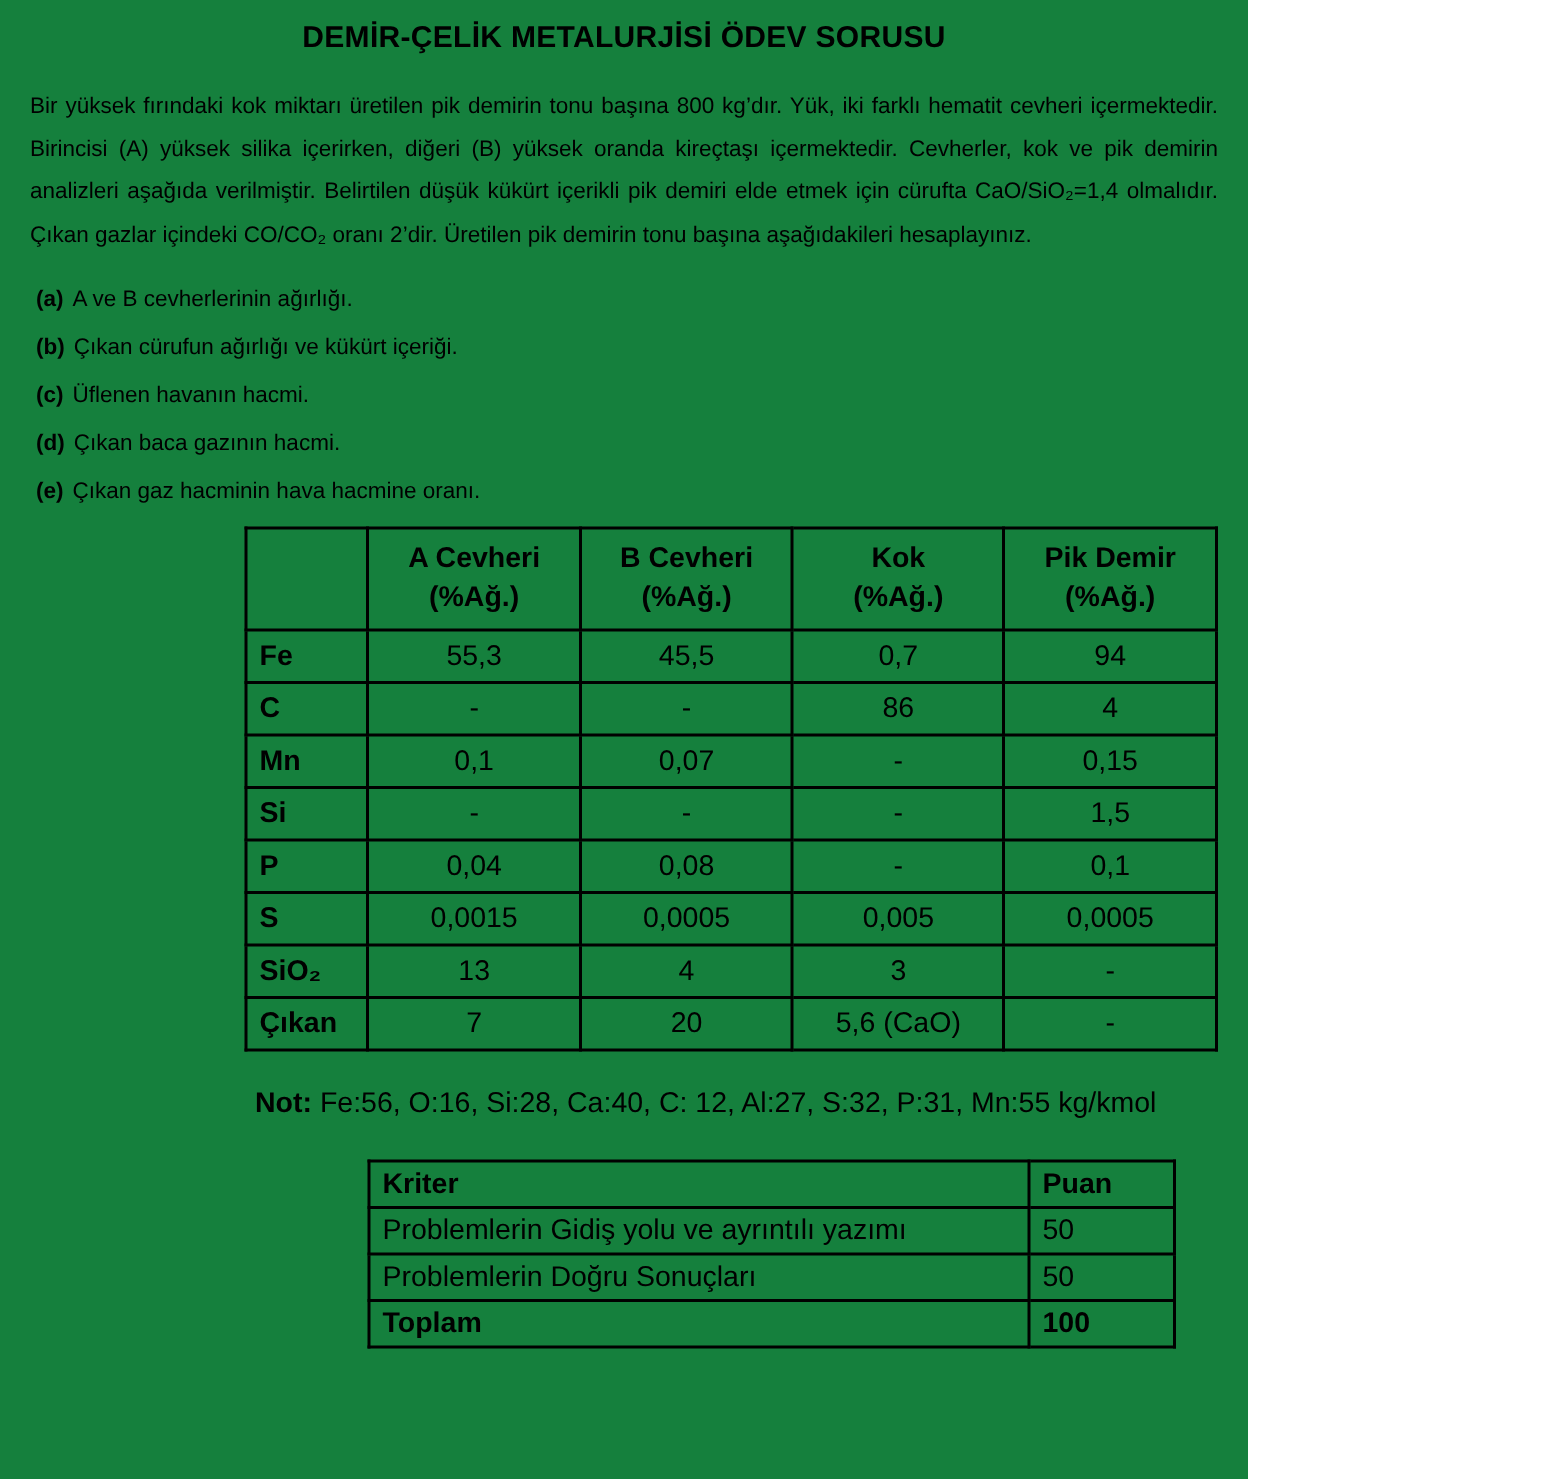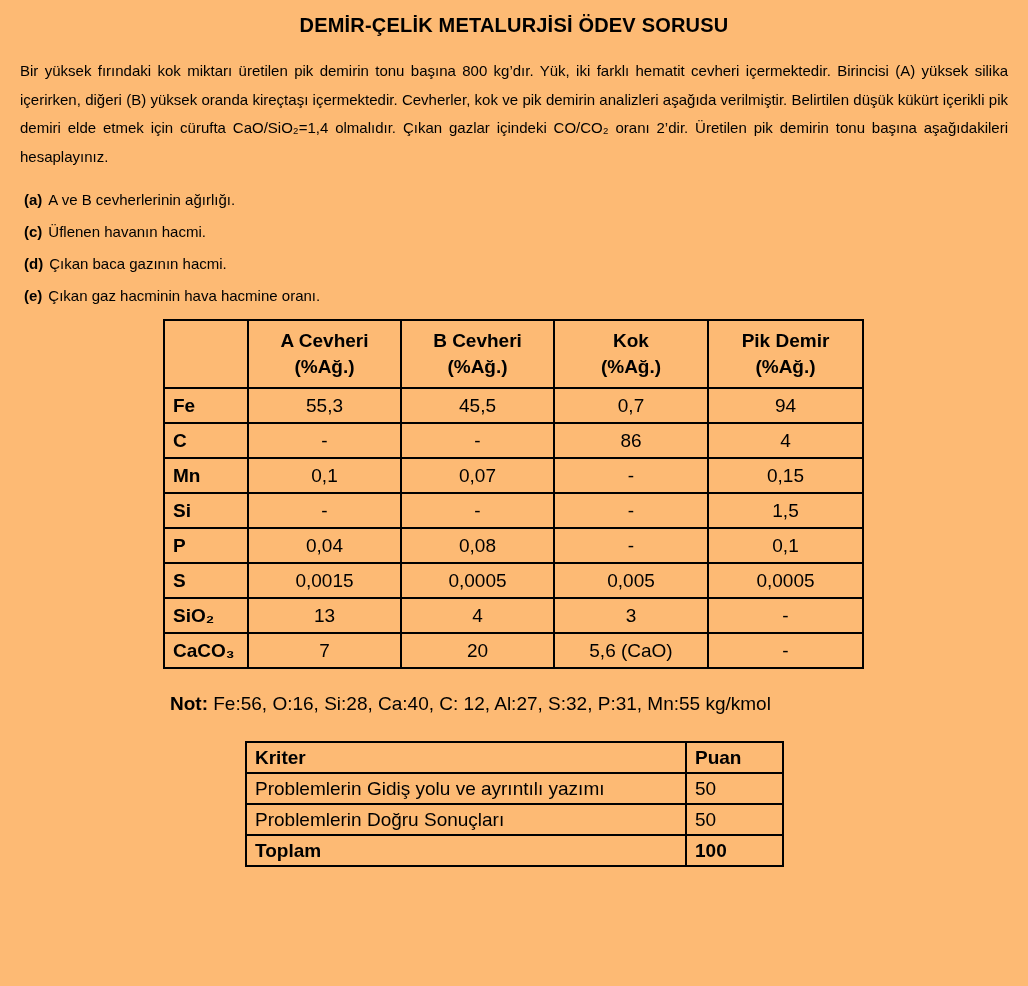--- a/index.html
+++ b/index.html
@@ -4,21 +4,21 @@
 <style>
   * { box-sizing: border-box; }
   html, body {
     margin: 0; padding: 0;
     background: #ffffff;
     width: 1028px; height: 986px;
     overflow: hidden;
     font-family: "Liberation Sans", "DejaVu Sans", sans-serif;
     color: #000000;
   }
-  .page { width: 1028px; height: 986px; padding: 8px 20px 0 20px; background: #fdba74; }
+  .page { width: 832px; height: 986px; padding: 8px 20px 0 20px; background: #15803d; }
 
   .doc-title {
     text-align: center;
     font-size: 20px;
     font-weight: bold;
     margin: 6px 0 20px 0;
     letter-spacing: 0.2px;
   }
 
   .intro {
@@ -61,20 +61,23 @@
 
 <div class="page">
 
   <div class="doc-title">DEMİR-ÇELİK METALURJİSİ ÖDEV SORUSU</div>
 
   <p class="intro">Bir yüksek fırındaki kok miktarı üretilen pik demirin tonu başına 800 kg’dır. Yük, iki farklı hematit cevheri içermektedir. Birincisi (A) yüksek silika içerirken, diğeri (B) yüksek oranda kireçtaşı içermektedir. Cevherler, kok ve pik demirin analizleri aşağıda verilmiştir. Belirtilen düşük kükürt içerikli pik demiri elde etmek için cürufta CaO/SiO₂=1,4 olmalıdır. Çıkan gazlar içindeki CO/CO₂ oranı 2’dir. Üretilen pik demirin tonu başına aşağıdakileri hesaplayınız.</p>
 
   <ul class="questions">
     <li>
       <span class="q-label">(a)</span><span>A ve B cevherlerinin ağırlığı.</span>
+    </li>
+    <li>
+      <span class="q-label">(b)</span><span>Çıkan cürufun ağırlığı ve kükürt içeriği.</span>
     </li>
     <li>
       <span class="q-label">(c)</span><span>Üflenen havanın hacmi.</span>
     </li>
     <li>
       <span class="q-label">(d)</span><span>Çıkan baca gazının hacmi.</span>
     </li>
     <li>
       <span class="q-label">(e)</span><span>Çıkan gaz hacminin hava hacmine oranı.</span>
     </li>
@@ -146,21 +149,21 @@
         <td>0,0005</td>
       </tr>
       <tr>
         <td class="row-label">SiO₂</td>
         <td>13</td>
         <td>4</td>
         <td>3</td>
         <td>-</td>
       </tr>
       <tr>
-        <td class="row-label">CaCO₃</td>
+        <td class="row-label">Çıkan</td>
         <td>7</td>
         <td>20</td>
         <td>5,6 (CaO)</td>
         <td>-</td>
       </tr>
     </tbody>
   </table>
 
   <p class="note">
     <span class="note-label">Not:</span>

